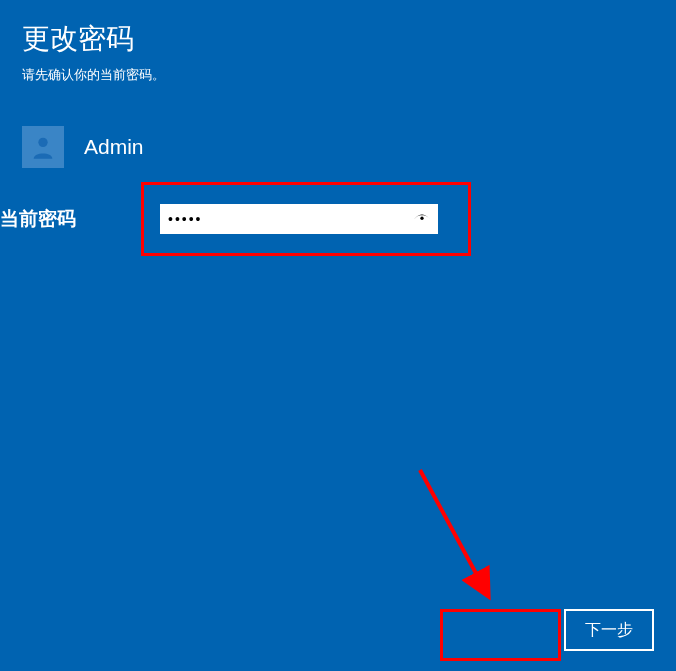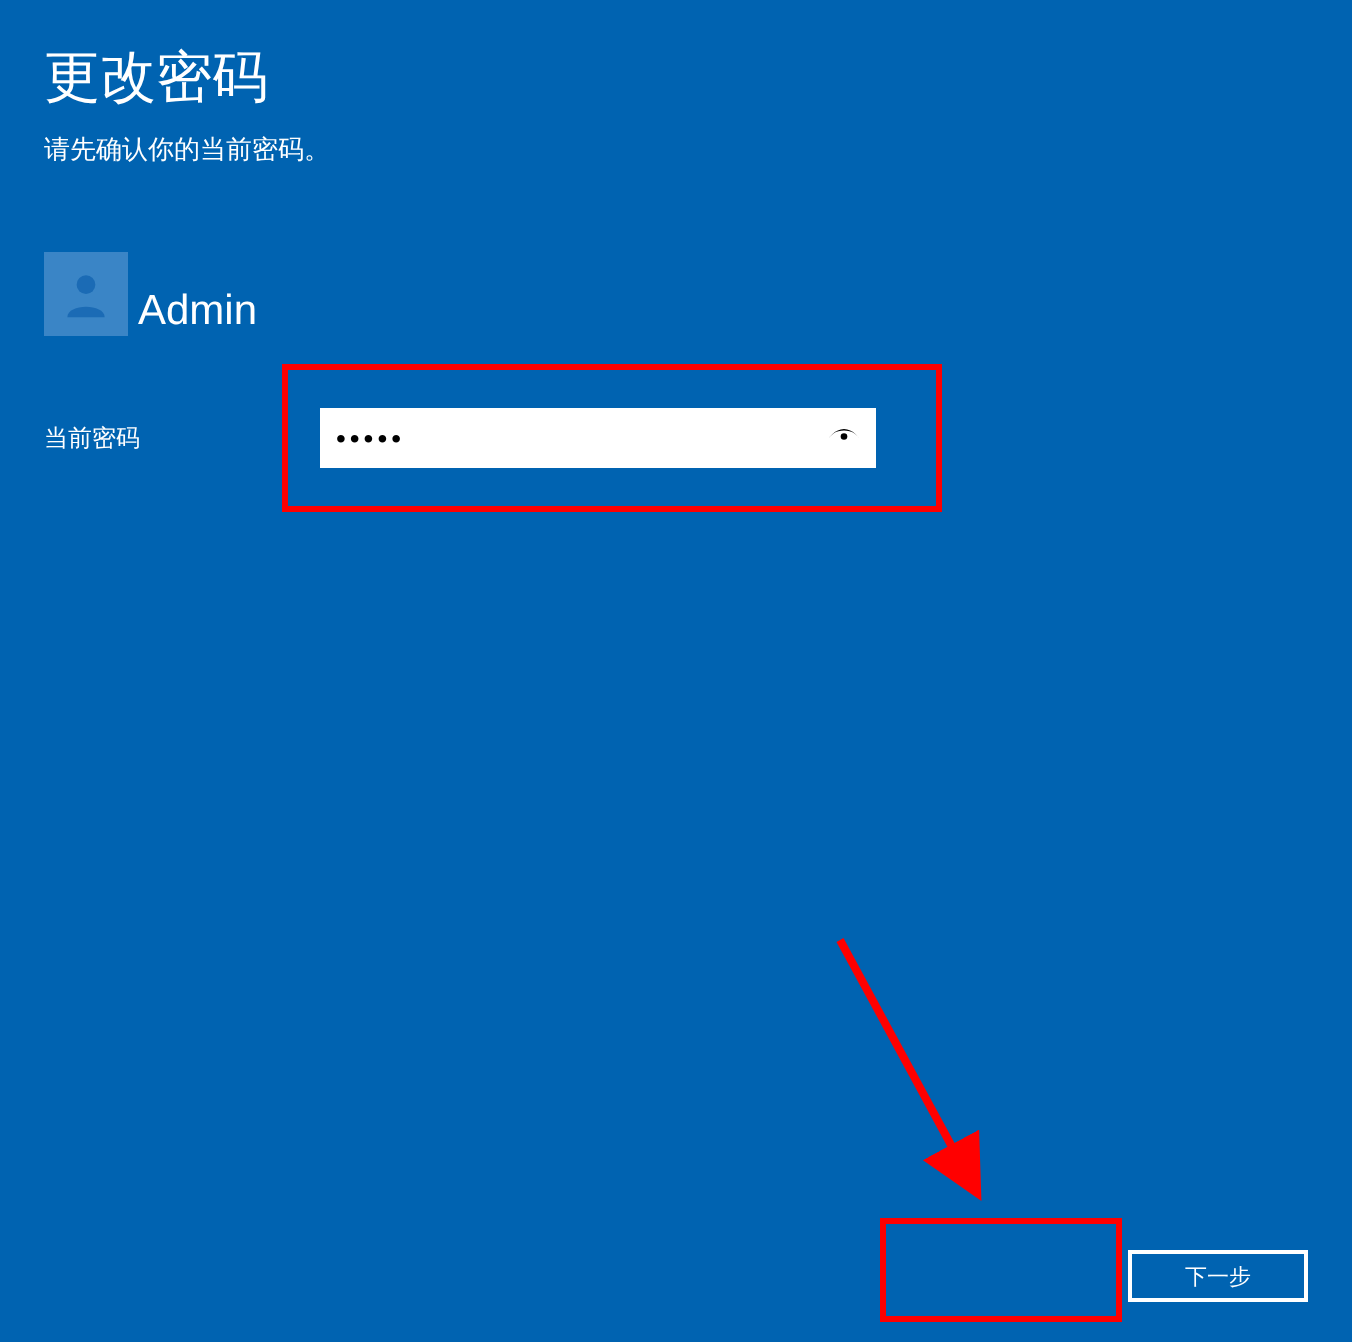--- a/index.html
+++ b/index.html
@@ -20,23 +20,23 @@
       font-size: 28px;
       font-weight: 400;
       padding: 20px 0 0 22px;
     }
     .subtitle {
       font-size: 13px;
       padding: 8px 16px 0 22px;
     }
     .user-row {
       display: flex;
-      align-items: flex-end;
+      align-items: center;
       margin: 42px 0 0 22px;
-      gap: 5px;
+      gap: 20px;
     }
     .avatar-box {
       width: 42px;
       height: 42px;
       background: #3a85c6;
       display: flex;
       align-items: center;
       justify-content: center;
     }
     .avatar-box svg {
@@ -61,22 +61,22 @@
       border: 3px solid #ff0000;
       pointer-events: none;
     }
     .field-row {
       display: flex;
       align-items: center;
       padding-top: 22px;
     }
     .field-label {
       width: 150px;
-      padding-left: 22px;
-      font-size: 12px;
+      font-size: 19px;
+      font-weight: bold;
     }
     .input-wrap {
       position: relative;
       width: 278px;
       height: 30px;
       background: #ffffff;
       display: flex;
       align-items: center;
       margin-left: 10px;
     }
@@ -110,25 +110,25 @@
     }
     .buttons {
       position: absolute;
       bottom: 20px;
       right: 22px;
       display: flex;
       gap: 12px;
     }
     .btn {
       min-width: 90px;
-      height: 26px;
+      height: 42px;
       background: transparent;
       border: 1px solid #ffffff;
       color: #ffffff;
-      font-size: 11px;
+      font-size: 16px;
       font-family: inherit;
       cursor: pointer;
       padding: 0 16px;
     }
     .btn.primary {
       border: 2px solid #ffffff;
       box-shadow: inset 0 0 0 1px #0063b1;
     }
     .highlight-box-2 {
       position: absolute;

